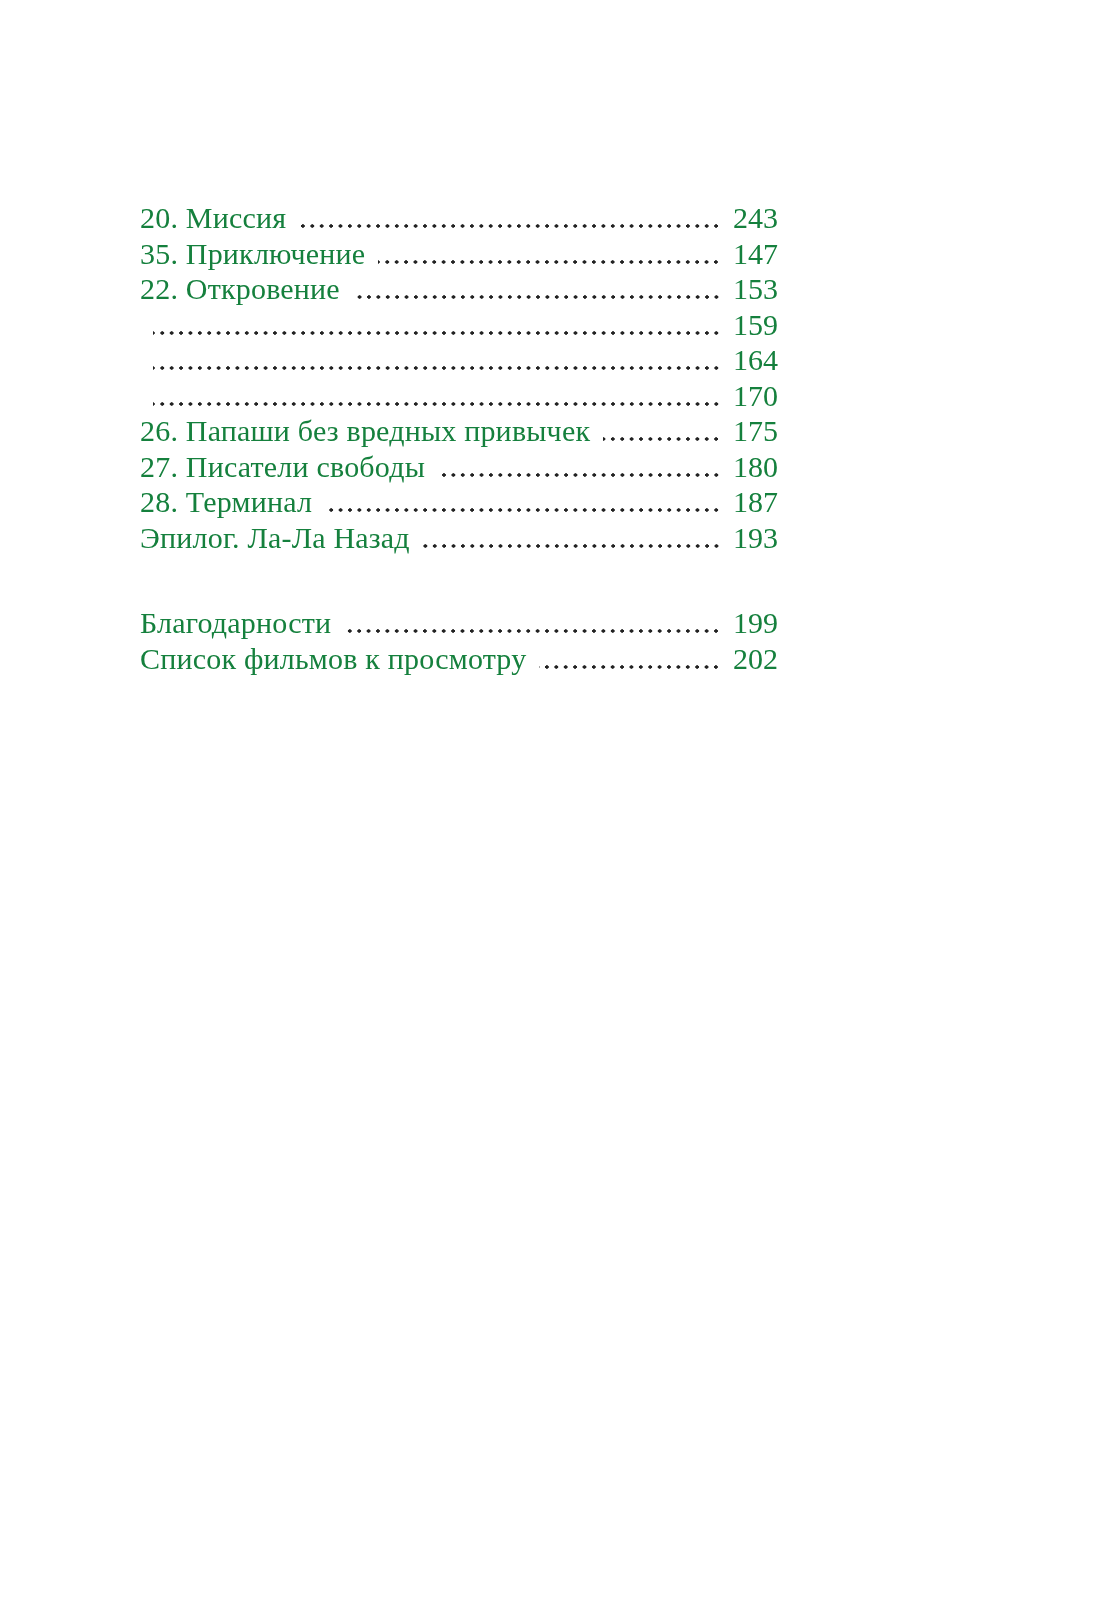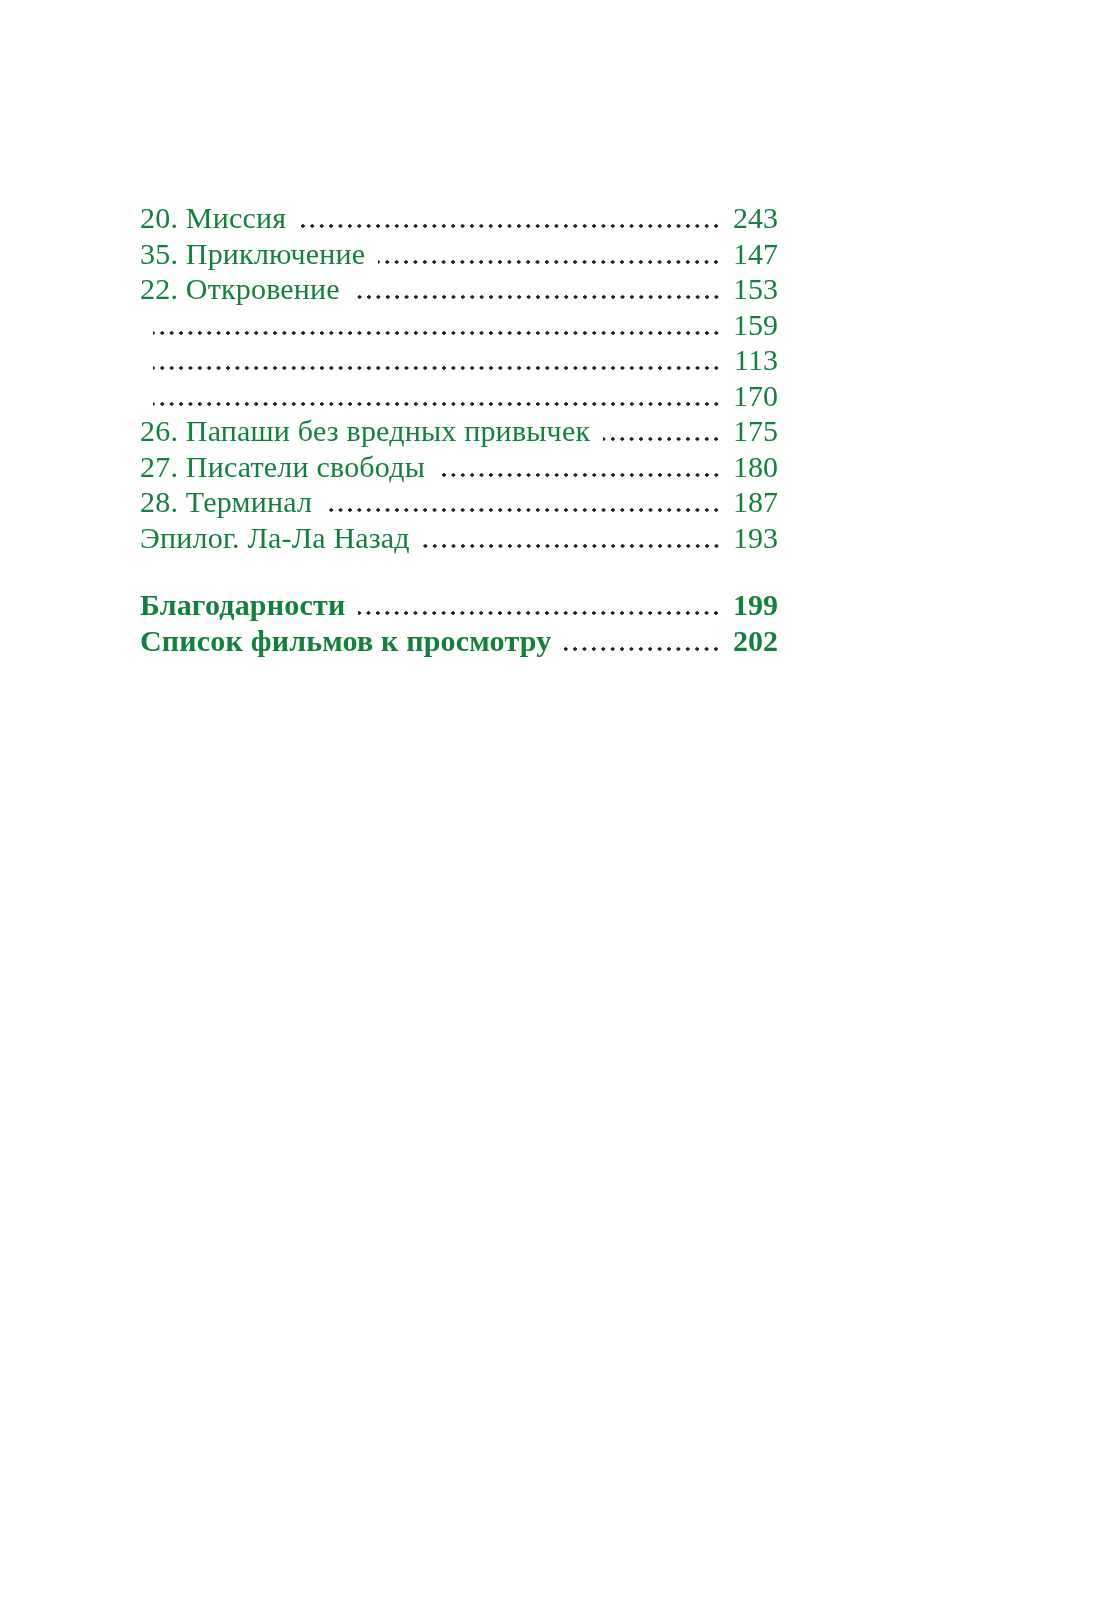--- a/index.html
+++ b/index.html
@@ -45,22 +45,21 @@
     background-size: 9.4px 4px;
     background-repeat: repeat-x;
     background-position: right bottom;
   }
   .toc-page {
     flex: 0 0 auto;
     min-width: 46px;
     text-align: right;
   }
   .back-matter-list {
-    margin-top: 32px;
-    font-weight: bold;
+    margin-top: 50px;
   }
 </style>
 </head>
 <body>
 
 <div class="page-sheet">
   <div class="toc-block">
     <div class="toc-list">
         <div class="toc-row">
     <span class="toc-label">20. Миссия</span>
@@ -76,21 +75,21 @@
     <span class="toc-label">22. Откровение</span>
     <span class="dot-leader"></span>
     <span class="toc-page">153</span>
   </div>
         <div class="toc-row">
     <span class="dot-leader"></span>
     <span class="toc-page">159</span>
   </div>
         <div class="toc-row">
     <span class="dot-leader"></span>
-    <span class="toc-page">113</span>
+    <span class="toc-page">164</span>
   </div>
         <div class="toc-row">
     <span class="dot-leader"></span>
     <span class="toc-page">170</span>
   </div>
         <div class="toc-row">
     <span class="toc-label">26. Папаши без вредных привычек</span>
     <span class="dot-leader"></span>
     <span class="toc-page">175</span>
   </div>

